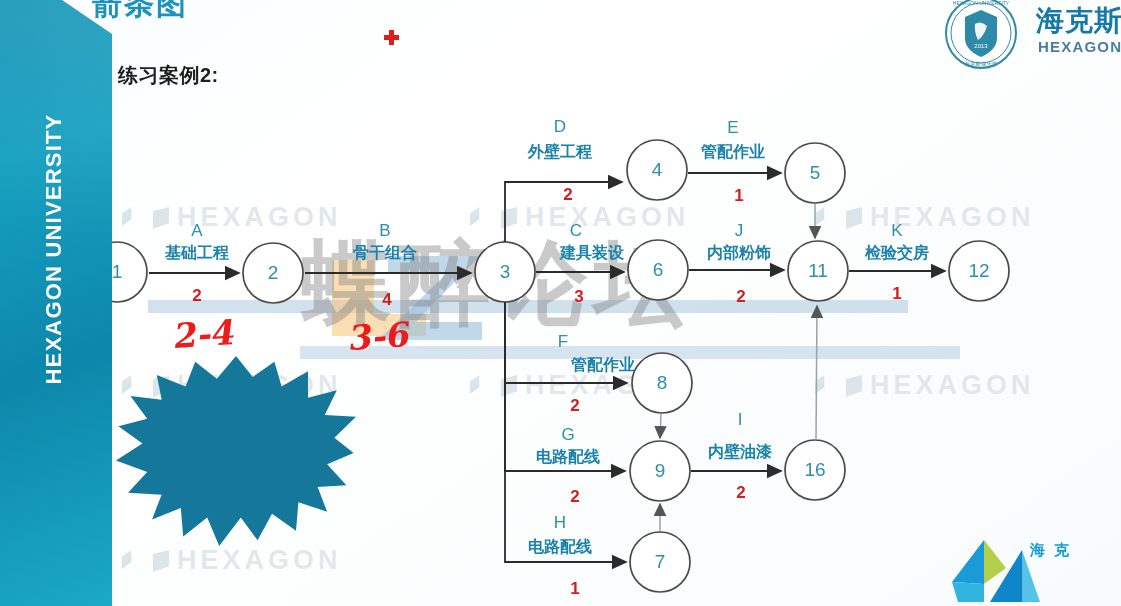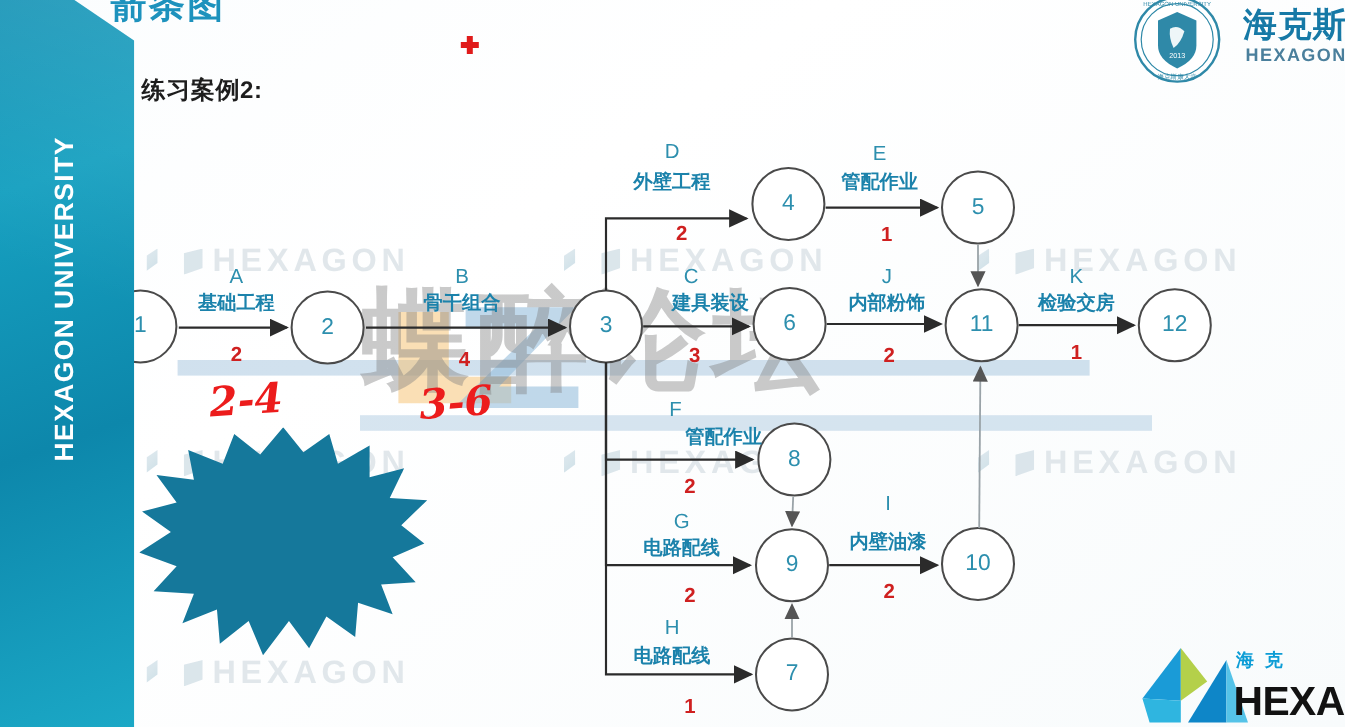--- a/index.html
+++ b/index.html
@@ -173,21 +173,21 @@
 
   <div class="node-num" style="left:117px;top:272px;">1</div>
   <div class="node-num" style="left:273px;top:273px;">2</div>
   <div class="node-num" style="left:505px;top:272px;">3</div>
   <div class="node-num" style="left:657px;top:170px;">4</div>
   <div class="node-num" style="left:815px;top:173px;">5</div>
   <div class="node-num" style="left:658px;top:270px;">6</div>
   <div class="node-num" style="left:660px;top:562px;">7</div>
   <div class="node-num" style="left:662px;top:383px;">8</div>
   <div class="node-num" style="left:660px;top:471px;">9</div>
-  <div class="node-num" style="left:815px;top:470px;">10</div>
+  <div class="node-num" style="left:815px;top:470px;">16</div>
   <div class="node-num" style="left:818px;top:271px;text-align:right;">11</div>
   <div class="node-num" style="left:979px;top:271px;text-align:right;">12</div>
 
   <div class="act-code" style="left:197px;top:231px;">A</div>
   <div class="act-name" style="left:197px;top:253px;">基础工程</div>
   <div class="dur" style="left:197px;top:296px;">2</div>
 
   <div class="act-code" style="left:385px;top:231px;">B</div>
   <div class="act-name" style="left:385px;top:253px;">骨干组合</div>
   <div class="dur" style="left:387px;top:300px;">4</div>
@@ -258,15 +258,14 @@
   <div class="brand-en">HEXAGON</div>
 
   <svg class="footer-logo" viewBox="0 0 180 72">
     <path d="M8 48 L40 6 L40 50 Z" fill="#1a9bd7"></path>
     <path d="M40 6 L40 50 L62 34 Z" fill="#b4d04a"></path>
     <path d="M8 48 L40 50 L40 68 L14 68 Z" fill="#2fb5e0"></path>
     <path d="M46 68 L78 16 L78 68 Z" fill="#0e86c8"></path>
     <path d="M78 16 L78 68 L96 68 Z" fill="#55c3e8"></path>
   </svg>
   <div class="footer-cn">海克</div>
-  <div class="footer-en">HEXA</div>
 
 </div>
 
 </body></html>

